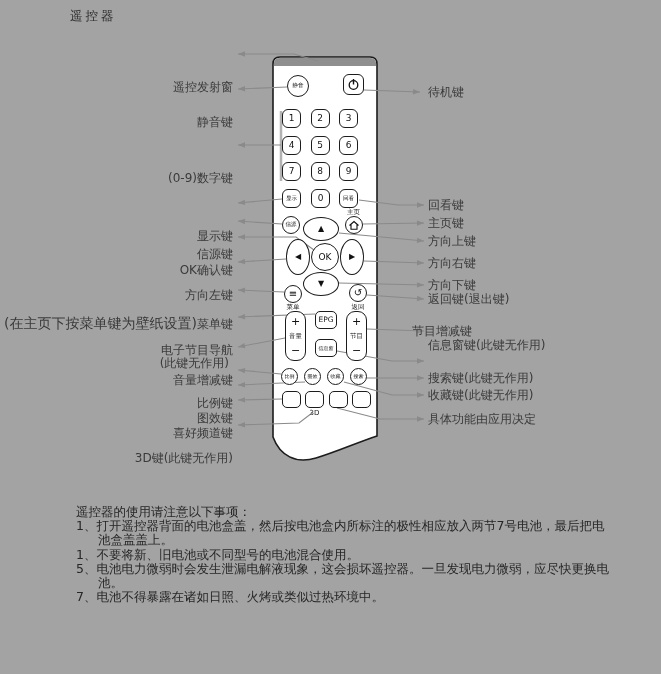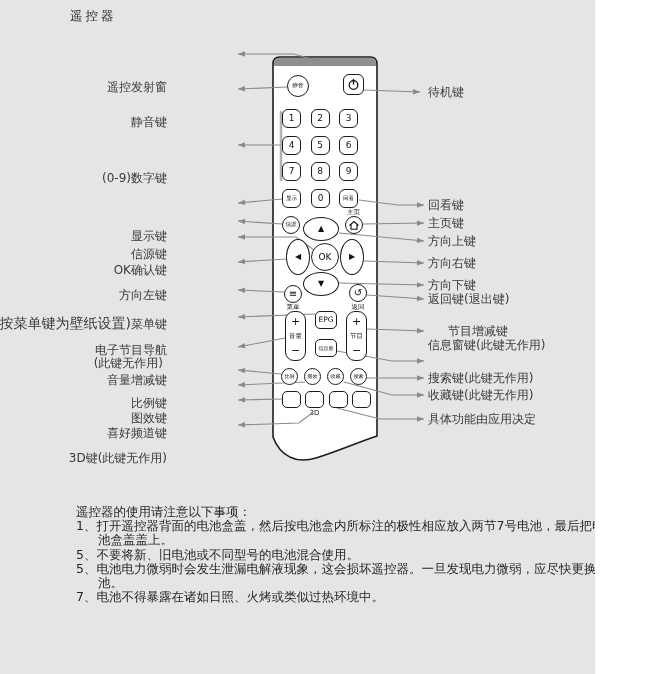--- a/index.html
+++ b/index.html
@@ -1,16 +1,16 @@
 <!DOCTYPE html>
 <html><head>
 <meta charset="utf-8">
 <style>
   html,body{margin:0;padding:0;background:#fff;}
-  .canvas{position:relative;width:595px;height:674px;background:#e5e5e5;overflow:hidden;
+  .canvas{position:relative;width:661px;height:674px;background:#a3a3a3;overflow:hidden;
           font-family:"DejaVu Sans","Liberation Sans",sans-serif;color:#2f2f2f;}
   .art{position:absolute;left:0;top:0;z-index:1;}
   .lbl{position:absolute;font-size:12px;line-height:14px;white-space:nowrap;color:#3a3a3a;z-index:3;}
   .lbl.r{text-align:right;margin-top:33px;}
   .lbl .small{font-size:14px;}
   .title{position:absolute;left:70px;top:8px;font-size:12.5px;letter-spacing:3px;color:#2b2b2b;z-index:3;}
   .btn{position:absolute;box-sizing:border-box;border:1.5px solid #1c1c1c;background:#fff;
        display:flex;align-items:center;justify-content:center;color:#111;z-index:2;line-height:1;}
   .round{border-radius:50%;}
   .sq{border-radius:6px;}
@@ -223,27 +223,27 @@
   <div class="lbl r" style="right:428px;top:393px">喜好频道键</div>
   <div class="lbl r" style="right:428px;top:418px">3D键(此键无作用)</div>
 
   <div class="lbl" style="left:428px;top:85px">待机键</div>
   <div class="lbl" style="left:428px;top:198px">回看键</div>
   <div class="lbl" style="left:428px;top:216px">主页键</div>
   <div class="lbl" style="left:428px;top:234px">方向上键</div>
   <div class="lbl" style="left:428px;top:256px">方向右键</div>
   <div class="lbl" style="left:428px;top:278px">方向下键</div>
   <div class="lbl" style="left:428px;top:292px">返回键(退出键)</div>
-  <div class="lbl" style="left:448px;top:324px">节目增减键</div>
+  <div class="lbl" style="left:412px;top:324px">节目增减键</div>
   <div class="lbl" style="left:428px;top:338px">信息窗键(此键无作用)</div>
   <div class="lbl" style="left:428px;top:371px">搜索键(此键无作用)</div>
   <div class="lbl" style="left:428px;top:388px">收藏键(此键无作用)</div>
   <div class="lbl" style="left:428px;top:412px">具体功能由应用决定</div>
 
   <div class="notes">
     <div class="heading">遥控器的使用请注意以下事项：</div>
     <div class="item">1、打开遥控器背面的电池盒盖，然后按电池盒内所标注的极性相应放入两节7号电池，最后把电池盒盖盖上。</div>
-    <div class="item">5、不要将新、旧电池或不同型号的电池混合使用。</div>
+    <div class="item">1、不要将新、旧电池或不同型号的电池混合使用。</div>
     <div class="item">5、电池电力微弱时会发生泄漏电解液现象，这会损坏遥控器。一旦发现电力微弱，应尽快更换电池。</div>
     <div class="item">7、电池不得暴露在诸如日照、火烤或类似过热环境中。</div>
   </div>
 
 </div>
 
 </body></html>

